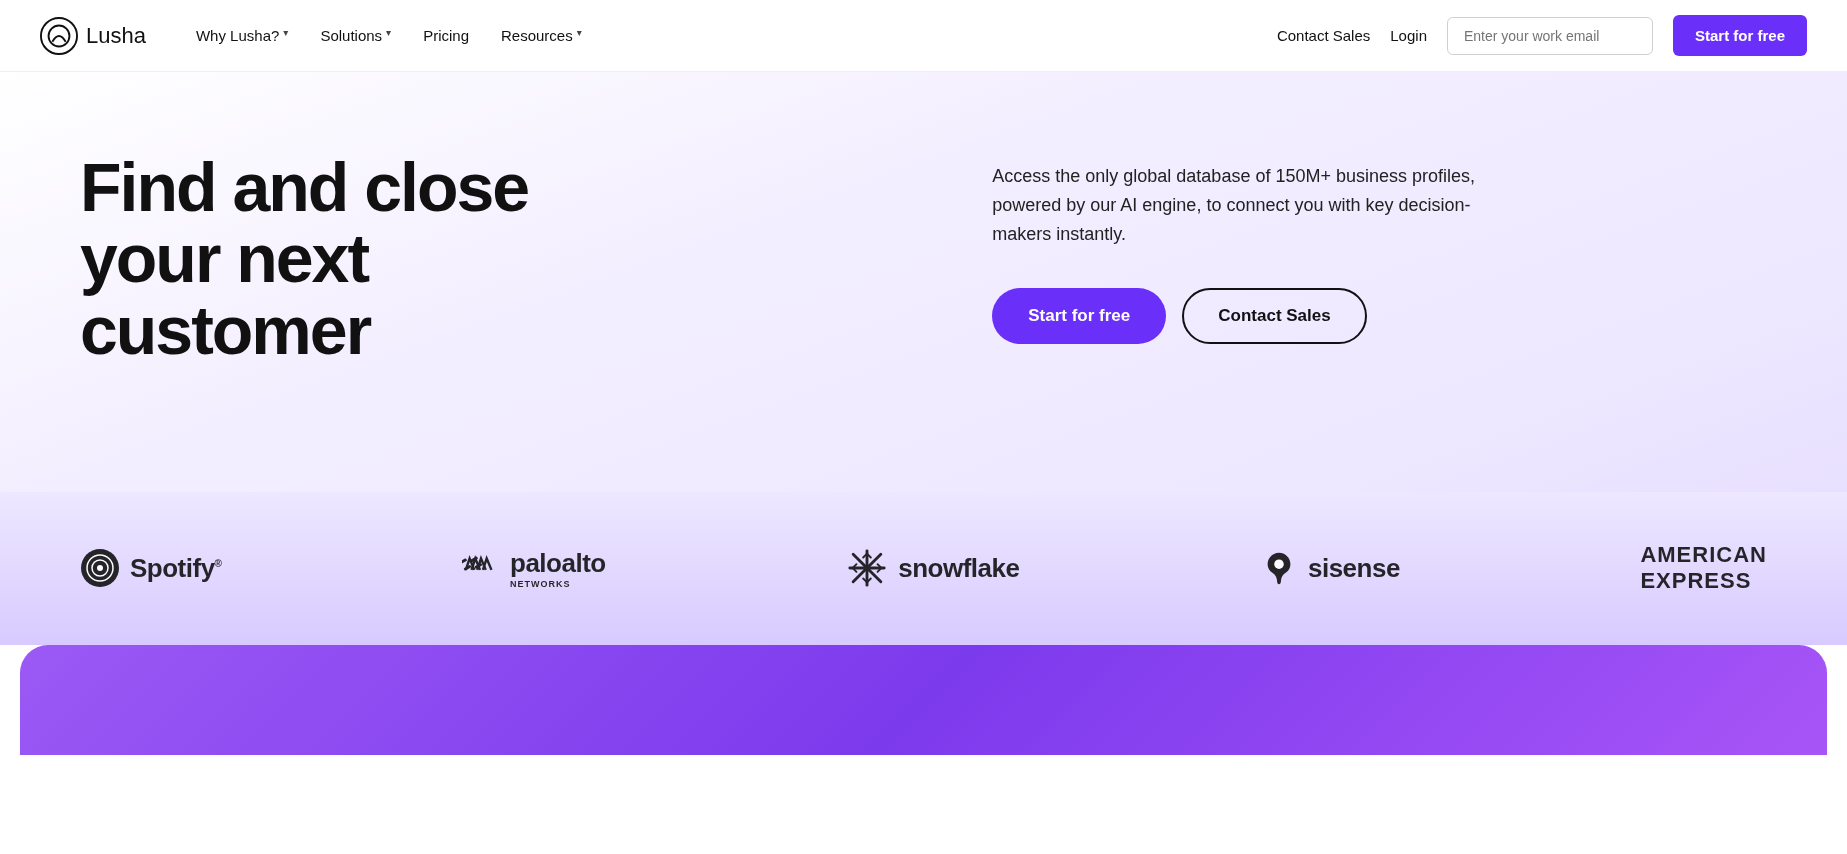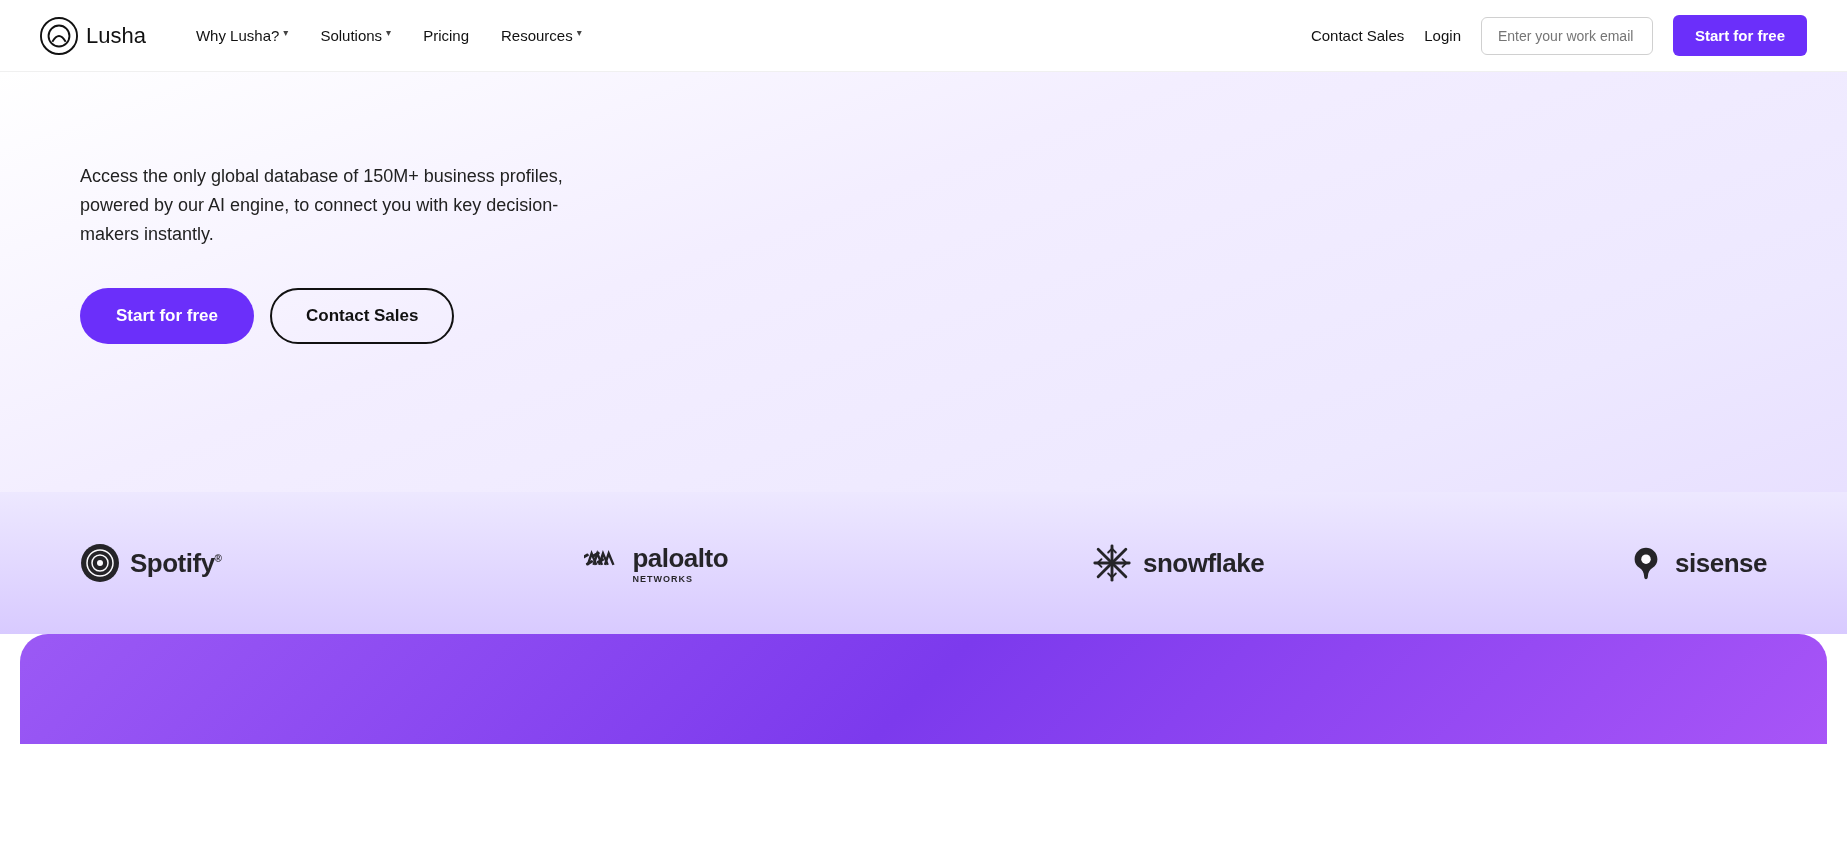--- a/index.html
+++ b/index.html
@@ -71,21 +71,21 @@
       font-weight: 500;
       color: #111;
       cursor: pointer;
     }
     .nav-email-input {
       border: 1.5px solid #d0d0d0;
       border-radius: 6px;
       padding: 10px 16px;
       font-size: 14px;
       color: #888;
-      width: 172px;
+      width: 206px;
       outline: none;
     }
     .nav-start-btn {
       background: #6B2FFA;
       color: #fff;
       border: none;
       border-radius: 6px;
       padding: 12px 22px;
       font-size: 15px;
       font-weight: 600;
@@ -251,20 +251,23 @@
 
   <div class="nav-right">
     <span class="nav-contact-sales">Contact Sales</span>
     <span class="nav-login">Login</span>
     <input class="nav-email-input" type="email" placeholder="Enter your work email" style="">
     <button class="nav-start-btn">Start for free</button>
   </div>
 </nav>
 
 <section class="hero">
+  <div class="hero-left">
+    <h1 class="hero-title">Find and close your next customer</h1>
+  </div>
   <div class="hero-right">
     <p class="hero-description">Access the only global database of 150M+ business profiles, powered by our AI engine, to connect you with key decision-makers instantly.</p>
     <div class="hero-buttons">
       <button class="hero-start-btn">Start for free</button>
       <button class="hero-contact-btn">Contact Sales</button>
     </div>
   </div>
 </section>
 
 <section class="logos-section">
@@ -317,16 +320,19 @@
   </div>
 
   <div class="logo-item">
     <svg class="sisense-icon" viewBox="0 0 40 40" fill="none" xmlns="http://www.w3.org/2000/svg">
       <path d="M20 4 C26 4 32 9 32 16 C32 20 30 23 27 25 C24 27 22 30 22 34 C22 36 21 37 20 37 C19 37 18 36 18 34 C18 30 16 27 13 25 C10 23 8 20 8 16 C8 9 14 4 20 4 Z" fill="#111"></path>
       <circle cx="20" cy="16" r="5" fill="#fff"></circle>
     </svg>
     <span class="logo-text">sisense</span>
   </div>
 
+  <div class="logo-item">
+    <div class="amex-text">AMERICAN<br>EXPRESS</div>
+  </div>
 
 </section>
 
 <div class="purple-section"></div>
 
 </body></html>

